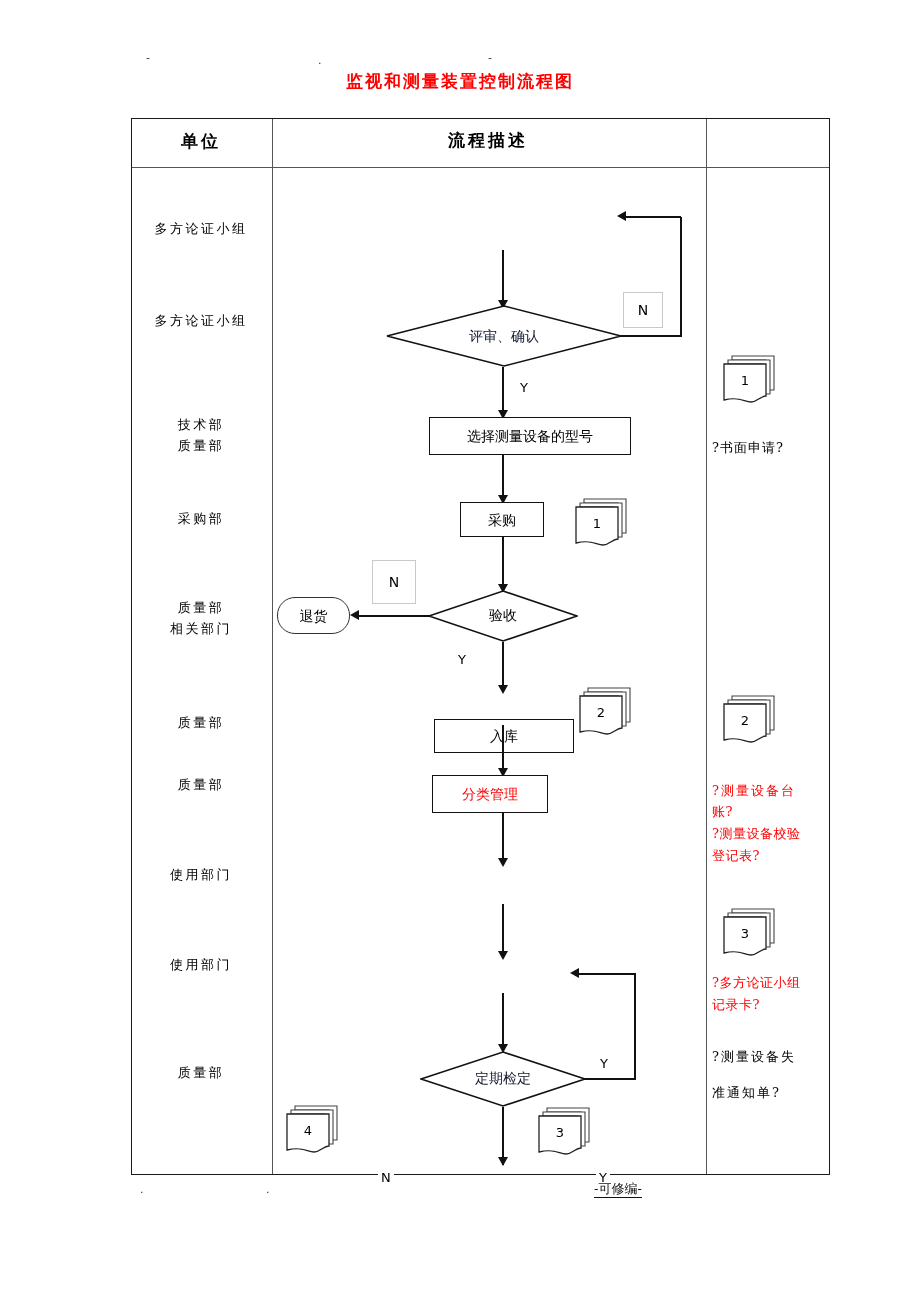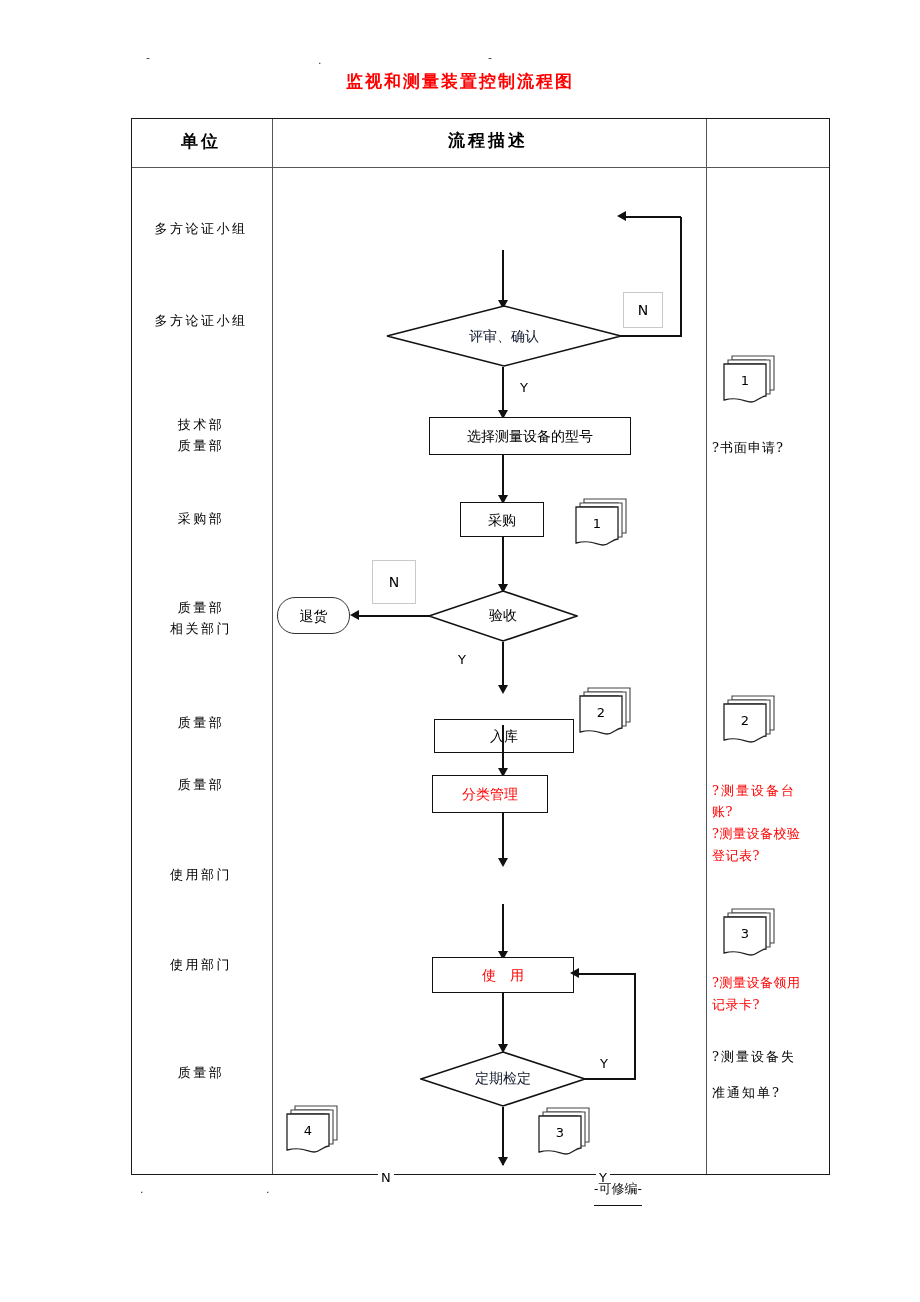--- a/index.html
+++ b/index.html
@@ -77,21 +77,21 @@
              font-size:13px;color:#000;
              font-family:"DejaVu Sans","Liberation Sans",sans-serif;}
 
   
   .note{position:absolute;font-size:13px;line-height:22px;color:#000;
         letter-spacing:1px;font-family:"DejaVu Serif","Liberation Serif",serif;}
   .note.r{color:#ff0000;letter-spacing:0.5px;line-height:21px;}
 
   .footer{position:absolute;font-size:13px;color:#111;
           font-family:"DejaVu Serif","Liberation Serif",serif;}
-  .footer .ul{border-bottom:1.4px solid #111;padding-bottom:9px;}
+  .footer .ul{border-bottom:1.4px solid #111;padding-bottom:1px;}
 </style>
 </head>
 <body>
 
 <div class="page">
 
   <div class="mark" style="left:146px;top:52px;">-</div>
   <div class="mark" style="left:318px;top:55px;">.</div>
   <div class="mark" style="left:488px;top:52px;">-</div>
 
@@ -192,21 +192,20 @@
 
   <div class="shape rect" style="left: 432px; top: 775px; width: 116px; height: 38px; color: rgb(255, 0, 0);">分类管理</div>
 
   <div class="ln lnv" style="left:502px;top:813px;height:50px;"></div>
   <div class="arrow-d" style="left:498px;top:858px;"></div>
 
 
   <div class="ln lnv" style="left:502px;top:904px;height:52px;"></div>
   <div class="arrow-d" style="left:498px;top:951px;"></div>
 
-  <div class="shape rect" style="left: 432px; top: 957px; width: 142px; height: 36px; color: rgb(255, 0, 0);">使　用</div>
 
   <div class="ln lnv" style="left:502px;top:993px;height:56px;"></div>
   <div class="arrow-d" style="left:498px;top:1044px;"></div>
 
   <div class="dia-wrap" style="left: 420px; top: 1051px; width: 166px; height: 56px; color: rgb(255, 0, 0);">
     <svg width="166" height="56" viewBox="0 0 166 56">
       <polygon points="83,1 165,28 83,55 1,28" fill="#ffffff" stroke="#111" stroke-width="1.6"></polygon>
     </svg>
     <div class="dia-label red" style="top:19px;">定期检定</div>
   </div>
@@ -265,21 +264,21 @@
   <div class="note r" style="left:712px;top:845px;width:122px;">登记表?</div>
 
   <div class="docs" style="left:722px;top:905px;">
     <svg width="58" height="56" viewBox="0 0 58 56">
       <path d="M10,4 L52,4 L52,38 L44,38 L44,8 L10,8 Z" fill="#fff" stroke="#444" stroke-width="1.1"></path>
       <path d="M6,8 L48,8 L48,42 L40,42 L40,12 L6,12 Z" fill="#fff" stroke="#444" stroke-width="1.1"></path>
       <path d="M2,12 L44,12 L44,44 C38,44 36,50 29,50 C22,50 18,44 2,48 Z" fill="#fff" stroke="#222" stroke-width="1.3"></path>
     </svg>
     <div class="num" style="left:2px;top:12px;width:42px;height:32px;">3</div>
   </div>
-  <div class="note r" style="left:712px;top:972px;width:122px;">?测量设备领用</div>
+  <div class="note r" style="left:712px;top:972px;width:122px;">?多方论证小组</div>
   <div class="note r" style="left:712px;top:994px;width:122px;">记录卡?</div>
   <div class="note" style="left:712px;top:1046px;width:122px;letter-spacing:2px;">?测量设备失</div>
   <div class="note" style="left:712px;top:1082px;width:122px;letter-spacing:2px;">准通知单?</div>
 
   <div class="footer" style="left:594px;top:1180px;">
     <span class="ul">-可修编-</span>
   </div>
 
   <div class="mark" style="left:140px;top:1184px;">.</div>
   <div class="mark" style="left:266px;top:1184px;">.</div>

